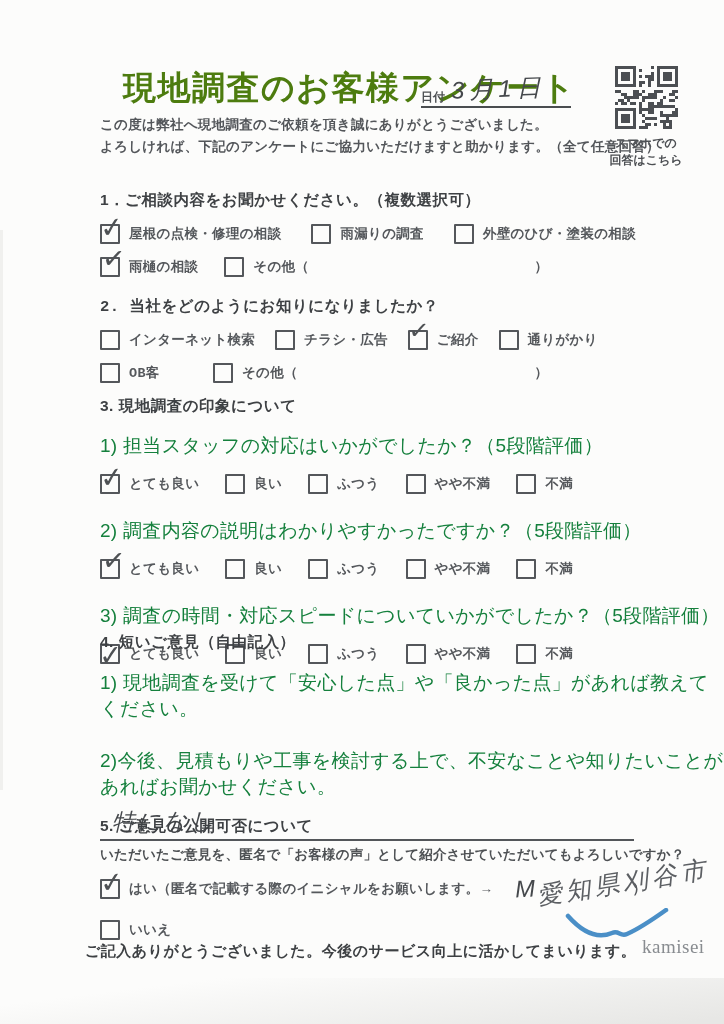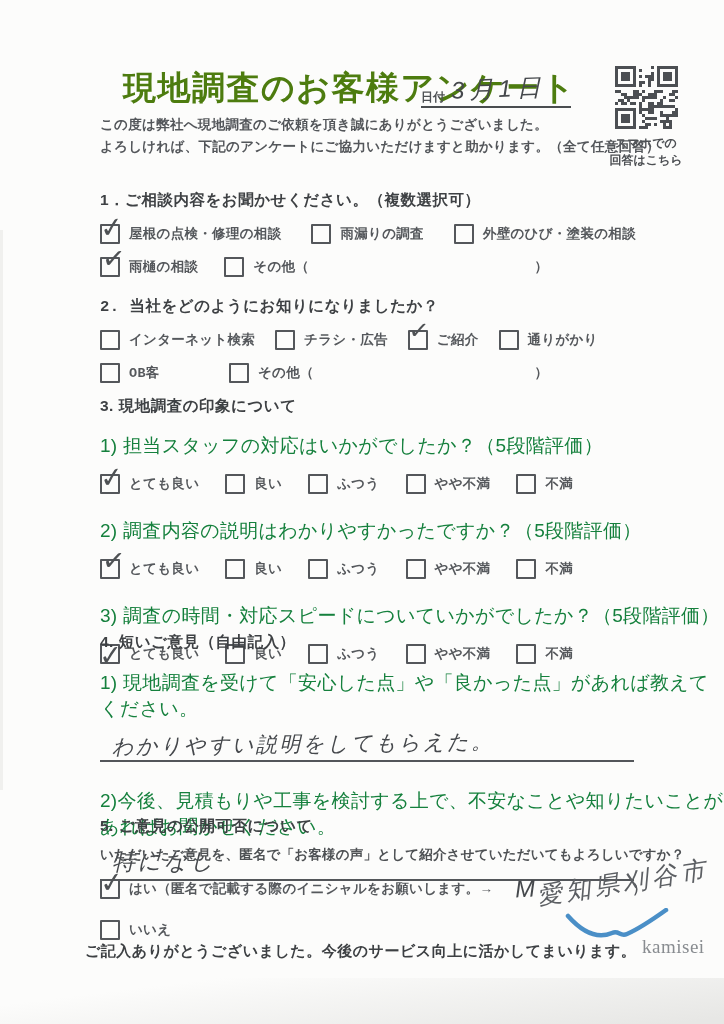--- a/index.html
+++ b/index.html
@@ -264,21 +264,21 @@
       </span>
       <span class="opt">
         <span class="cb t2 checked"></span>
         <span class="opt-label">ご紹介</span>
       </span>
       <span class="opt">
         <span class="cb"></span>
         <span class="opt-label">通りがかり</span>
       </span>
     </div>
-    <div class="row" style="gap:16px;width:448px;">
+    <div class="row" style="gap:0;width:448px;">
       <span class="opt" style="width:113px;">
         <span class="cb"></span>
         <span class="opt-label">OB客</span>
       </span>
       <span class="opt">
         <span class="cb"></span>
         <span class="opt-label">その他（</span>
       </span>
       <span class="paren">）</span>
     </div>
@@ -362,23 +362,20 @@
           <span class="cb"></span>
           <span class="opt-label">不満</span>
         </span>
       </div>
     </div>
   </div>
 
   <div class="sec" style="top:632px;">
     <div class="sec-h">4. 短いご意見（自由記入）</div>
     <div class="sub-h" style="margin-top:17px;">1) 現地調査を受けて「安心した点」や「良かった点」があれば教えてください。</div>
-    <div class="ans-line">
-      <span class="hand ans-text">わかりやすい説明をしてもらえた。</span>
-    </div>
     <div class="sub-h" style="margin-top:26px;">2)今後、見積もりや工事を検討する上で、不安なことや知りたいことがあればお聞かせください。</div>
     <div class="ans-line">
       <span class="hand ans-text" style="font-size:23px;">特になし</span>
     </div>
   </div>
 
   <div class="sec" style="top:816px;">
     <div class="sec-h">5. ご意見の公開可否について</div>
     <div class="q5-desc">いただいたご意見を、匿名で「お客様の声」として紹介させていただいてもよろしいですか？</div>
     <div class="row q5-yes" style="margin-top:11px;">

